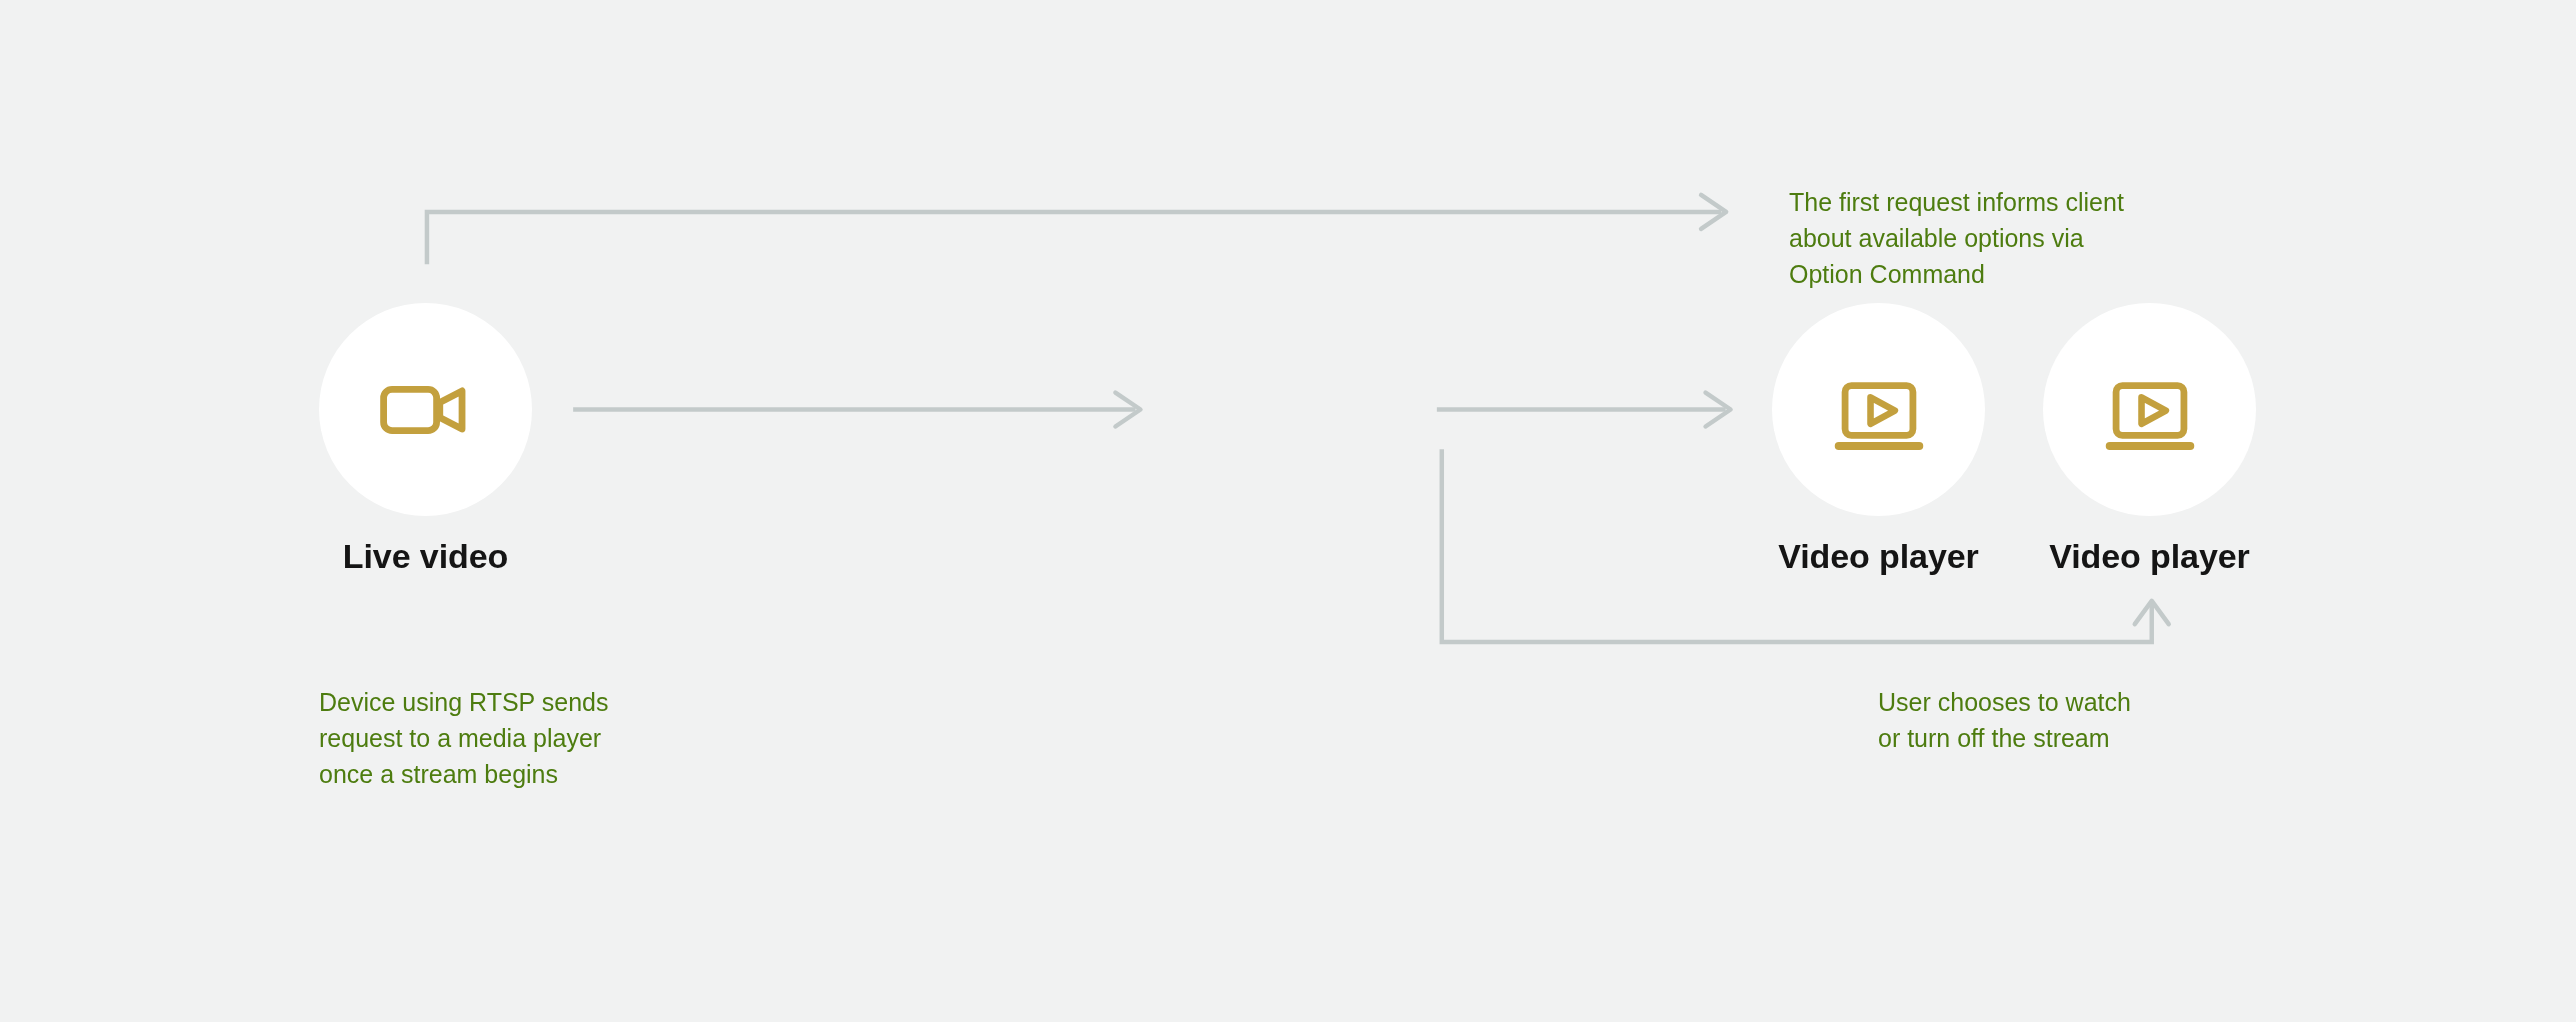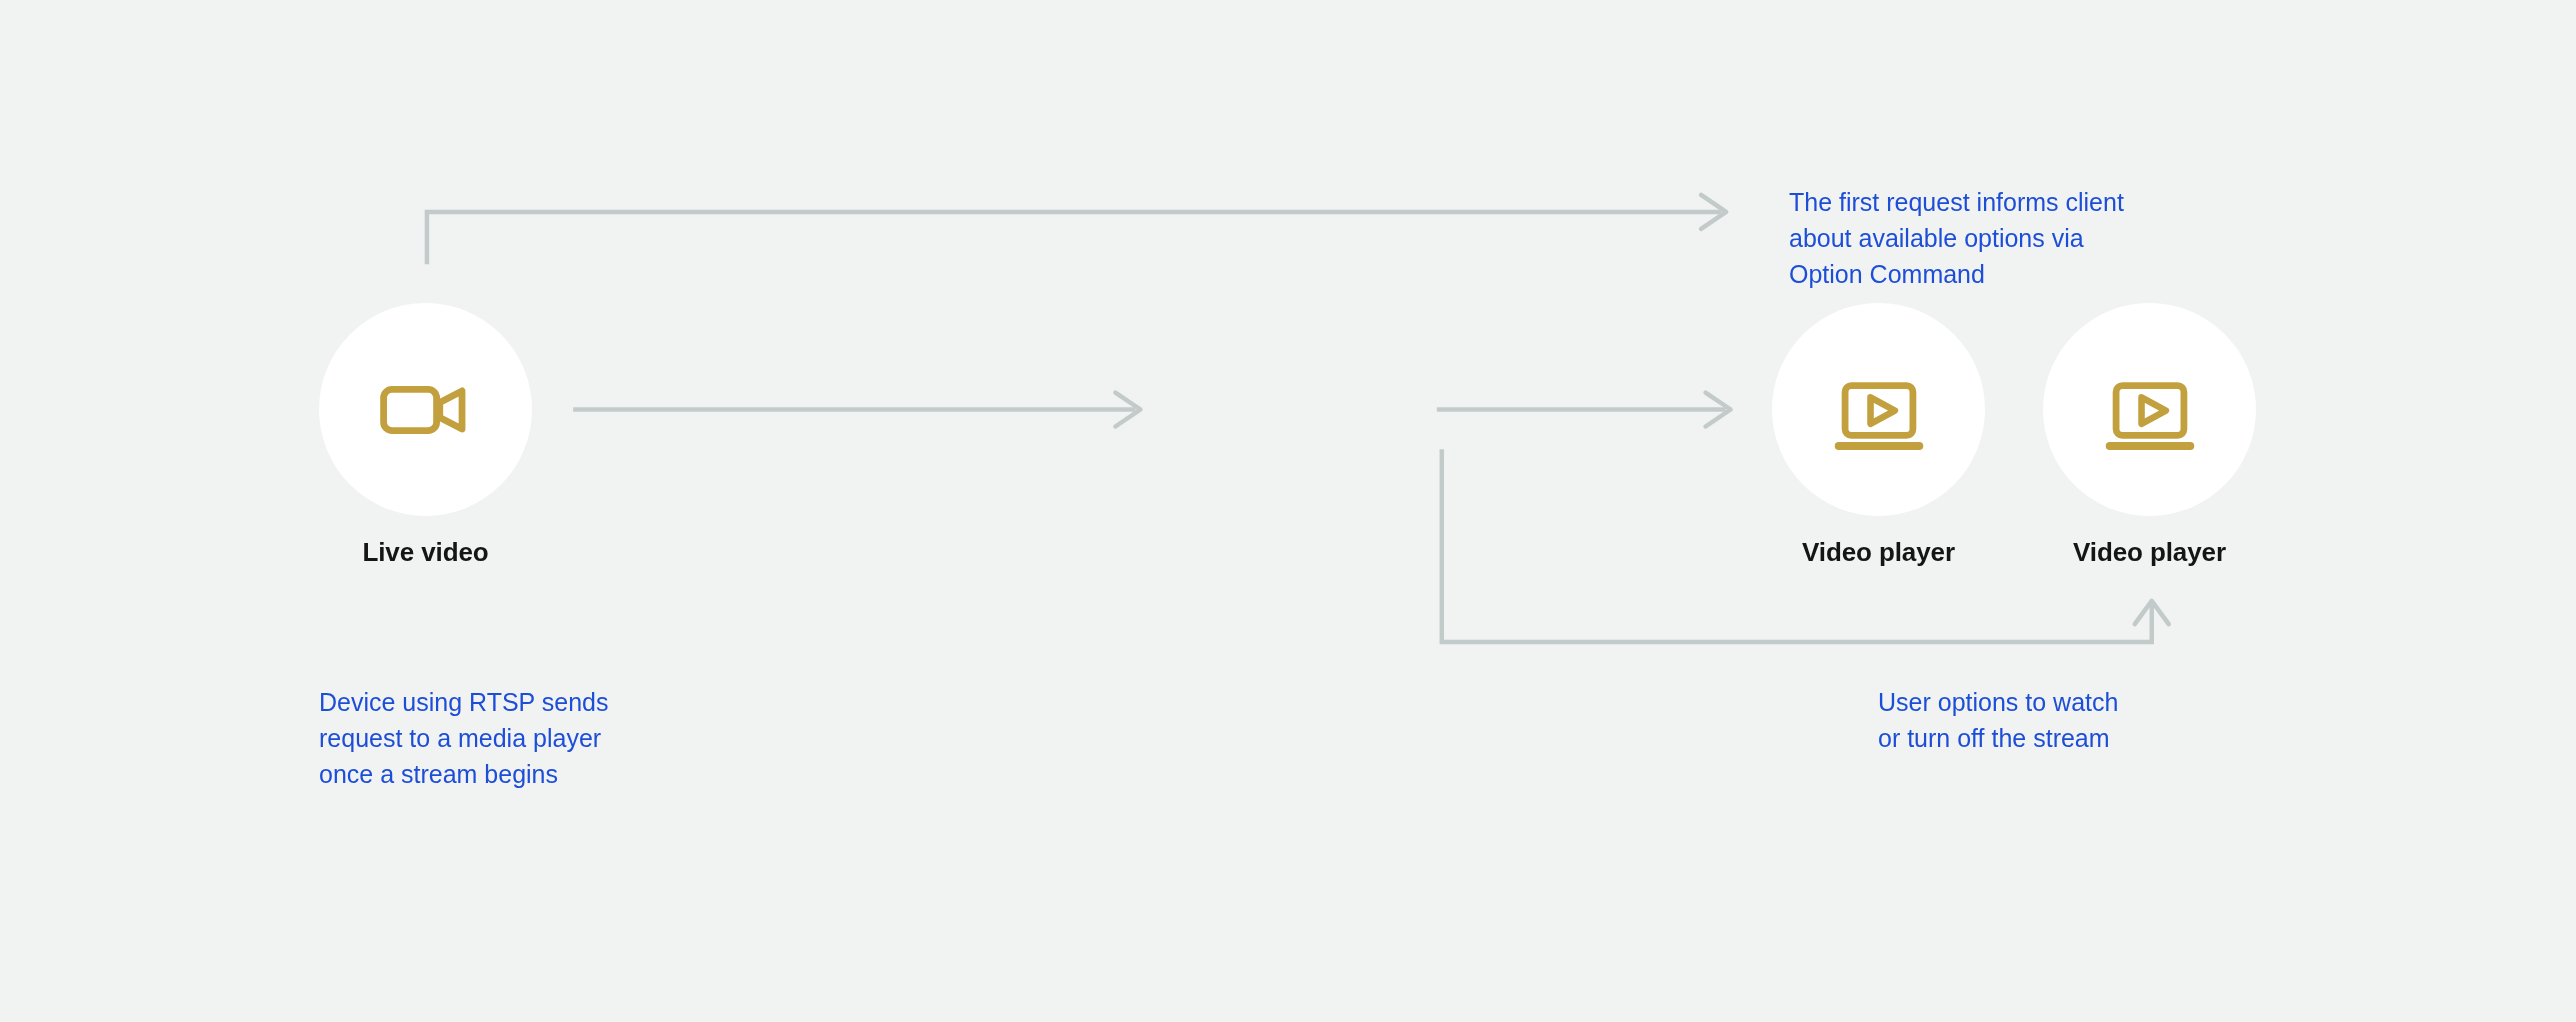--- a/index.html
+++ b/index.html
@@ -40,30 +40,30 @@
   }
   .node-icon {
     display: block;
   }
   .node-label {
     position: absolute;
     top: 234px;
     left: 50%;
     transform: translateX(-50%);
     white-space: nowrap;
-    font-size: 26px;
+    font-size: 34px;
     font-weight: bold;
     color: #151515;
     letter-spacing: -0.1px;
   }
   .caption {
     position: absolute;
     font-size: 25px;
     line-height: 36px;
-    color: #1d4ed8;
+    color: #4d7c0f;
     white-space: pre-line;
   }
   #connectors {
     position: absolute;
     left: 0;
     top: 0;
     width: 2576px;
     height: 1022px;
     pointer-events: none;
   }
@@ -133,17 +133,17 @@
 
   <div class="caption" style="left:1789px; top:184px; width:429px;">The first request informs client
 about available options via
 Option Command</div>
 
   <div class="caption" style="left:319px; top:684px; width:385px;">Device using RTSP sends
 request to a media player
 once a stream begins</div>
 
 
-  <div class="caption" style="left:1878px; top:684px; width:358px;">User options to watch
+  <div class="caption" style="left:1878px; top:684px; width:358px;">User chooses to watch
 or turn off the stream</div>
 
 </div>
 
 
 </body></html>

